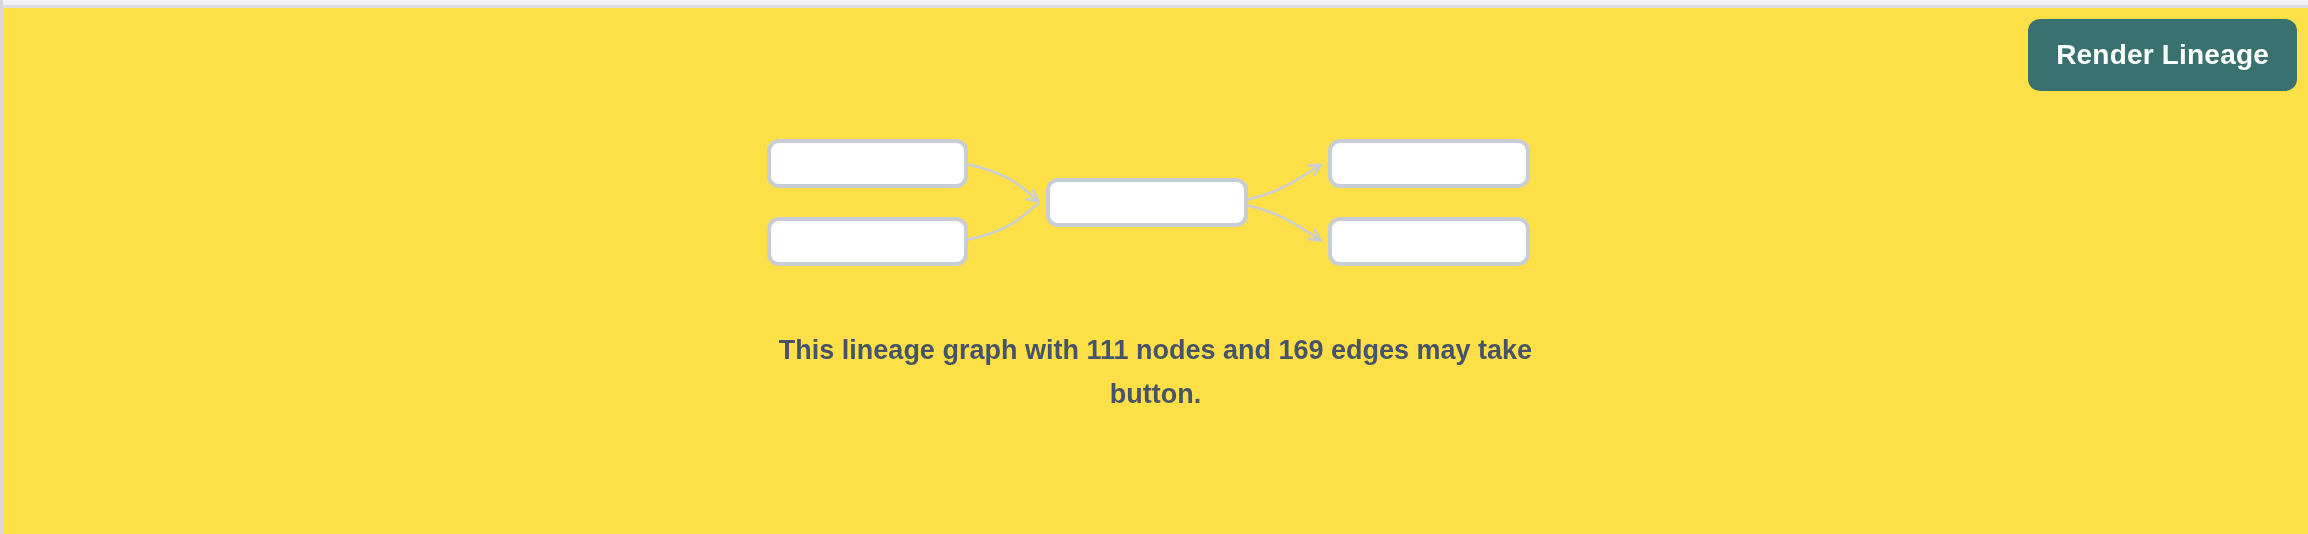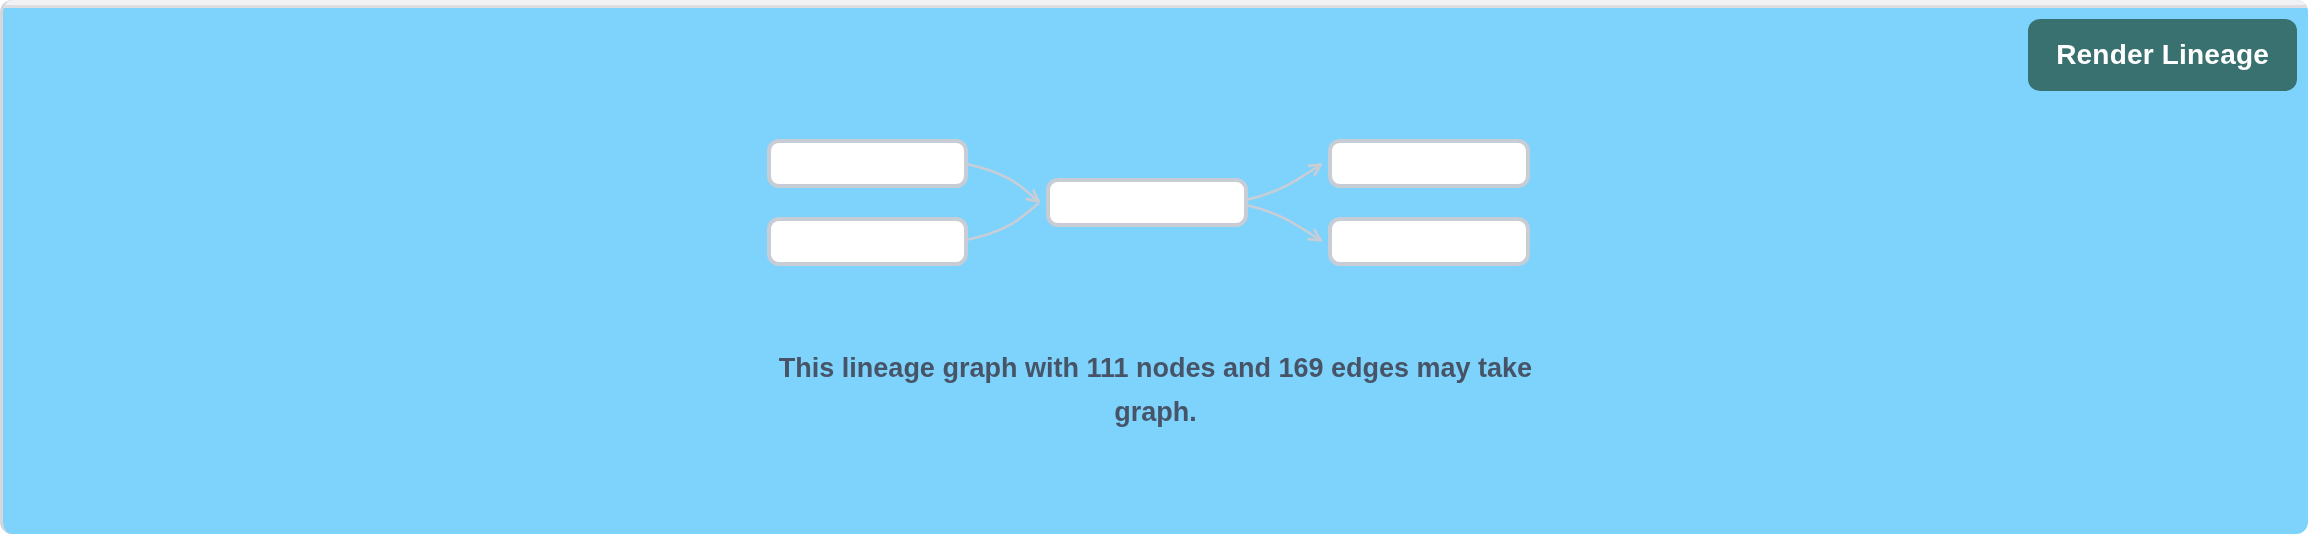--- a/index.html
+++ b/index.html
@@ -2,25 +2,24 @@
 <html style="--accent: #38716F; --text: #475467; --node-border: #C7CCD5; --edge: #C9CDD6; --panel-border: #D6D6DB; --divider: #DDDDE1; --divider-strip: #F1F1F4;"><head>
 <meta charset="utf-8">
 <style>
   html, body { margin: 0; padding: 0; background: #ffffff; }
   body { font-family: "Liberation Sans", sans-serif; }
 
   .pane {
     position: relative;
     width: 2308px;
     height: 534px;
-    background: #7dd3fc;
+    background: #fde047;
     box-sizing: border-box;
     border-left: 3px solid var(--panel-border);
     overflow: hidden;
-    border-radius: 12px;
   }
 
   .top-strip {
     height: 5px;
     background: var(--divider-strip);
     border-bottom: 3px solid var(--divider);
   }
 
   .render-btn {
     position: absolute;
@@ -63,21 +62,21 @@
   }
 
   .graph-illustration path.edge {
     fill: none;
     stroke: var(--edge);
     stroke-width: 2.6;
     stroke-linecap: round;
   }
 
   .message {
-    margin-top: 78px;
+    margin-top: 60px;
     text-align: center;
     color: var(--text);
     font-size: 27px;
     font-weight: 700;
     line-height: 44px;
   }
   .message div { white-space: nowrap; }
 </style>
 </head>
 <body>
@@ -104,17 +103,17 @@
 
       <rect x="3" y="3" width="197" height="45" rx="10"></rect>
       <rect x="3" y="81" width="197" height="45" rx="10"></rect>
       <rect x="282" y="42" width="198" height="45" rx="10"></rect>
       <rect x="564" y="3" width="198" height="45" rx="10"></rect>
       <rect x="564" y="81" width="198" height="45" rx="10"></rect>
     </svg>
 
     <div class="message">
       <div>This lineage graph with 111 nodes and 169 edges may take</div>
-      <div>graph.</div>
+      <div>button.</div>
     </div>
 
   </div>
 </div>
 
 </body></html>

